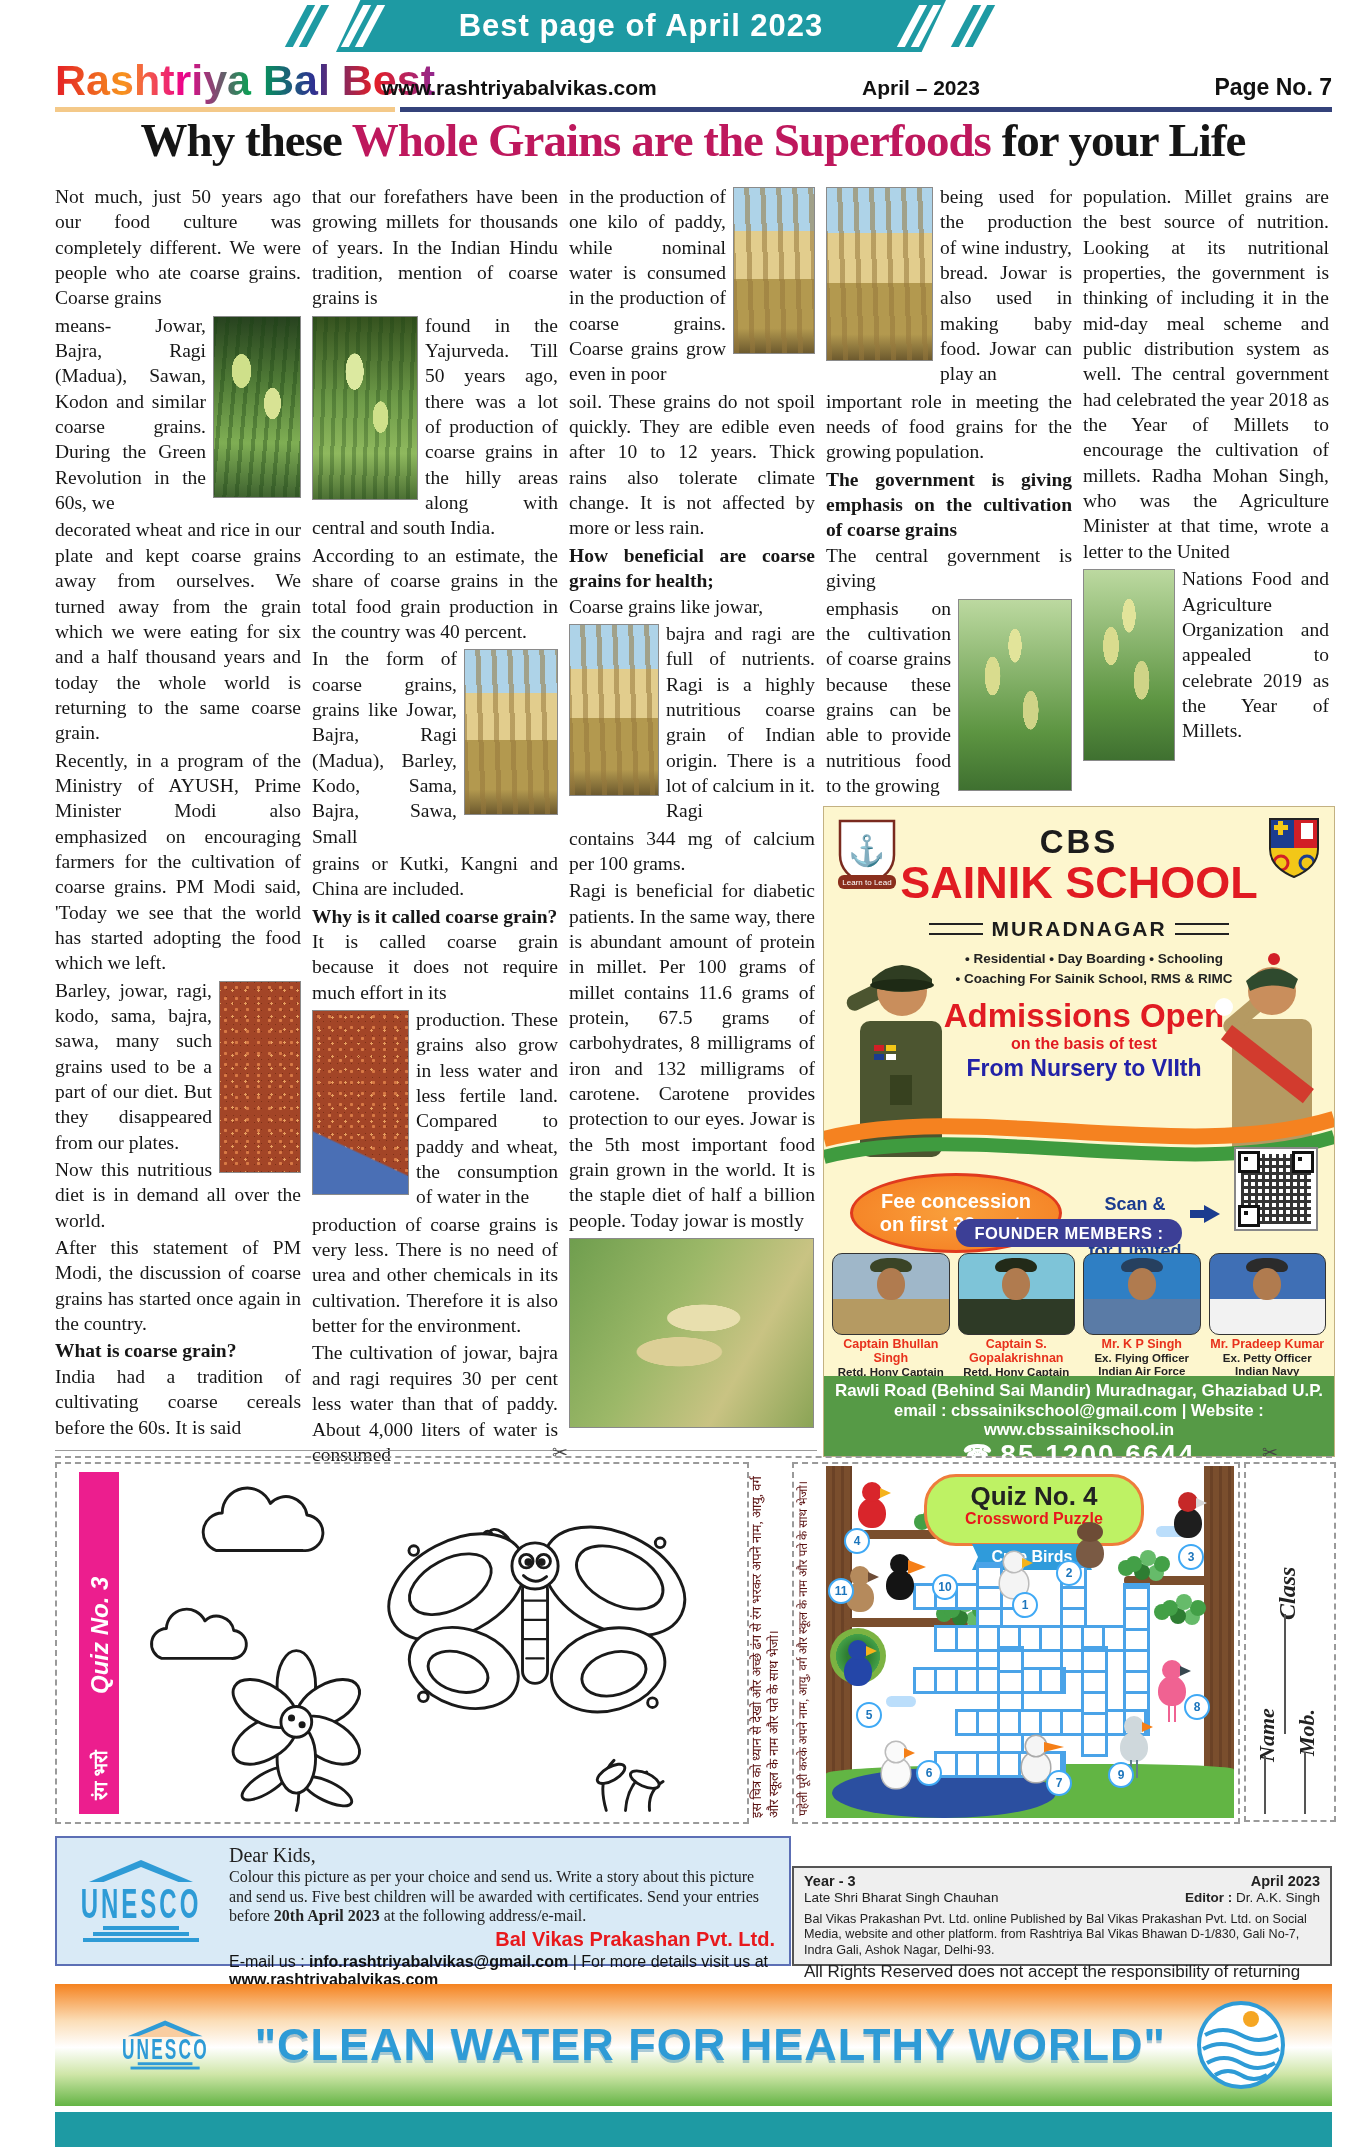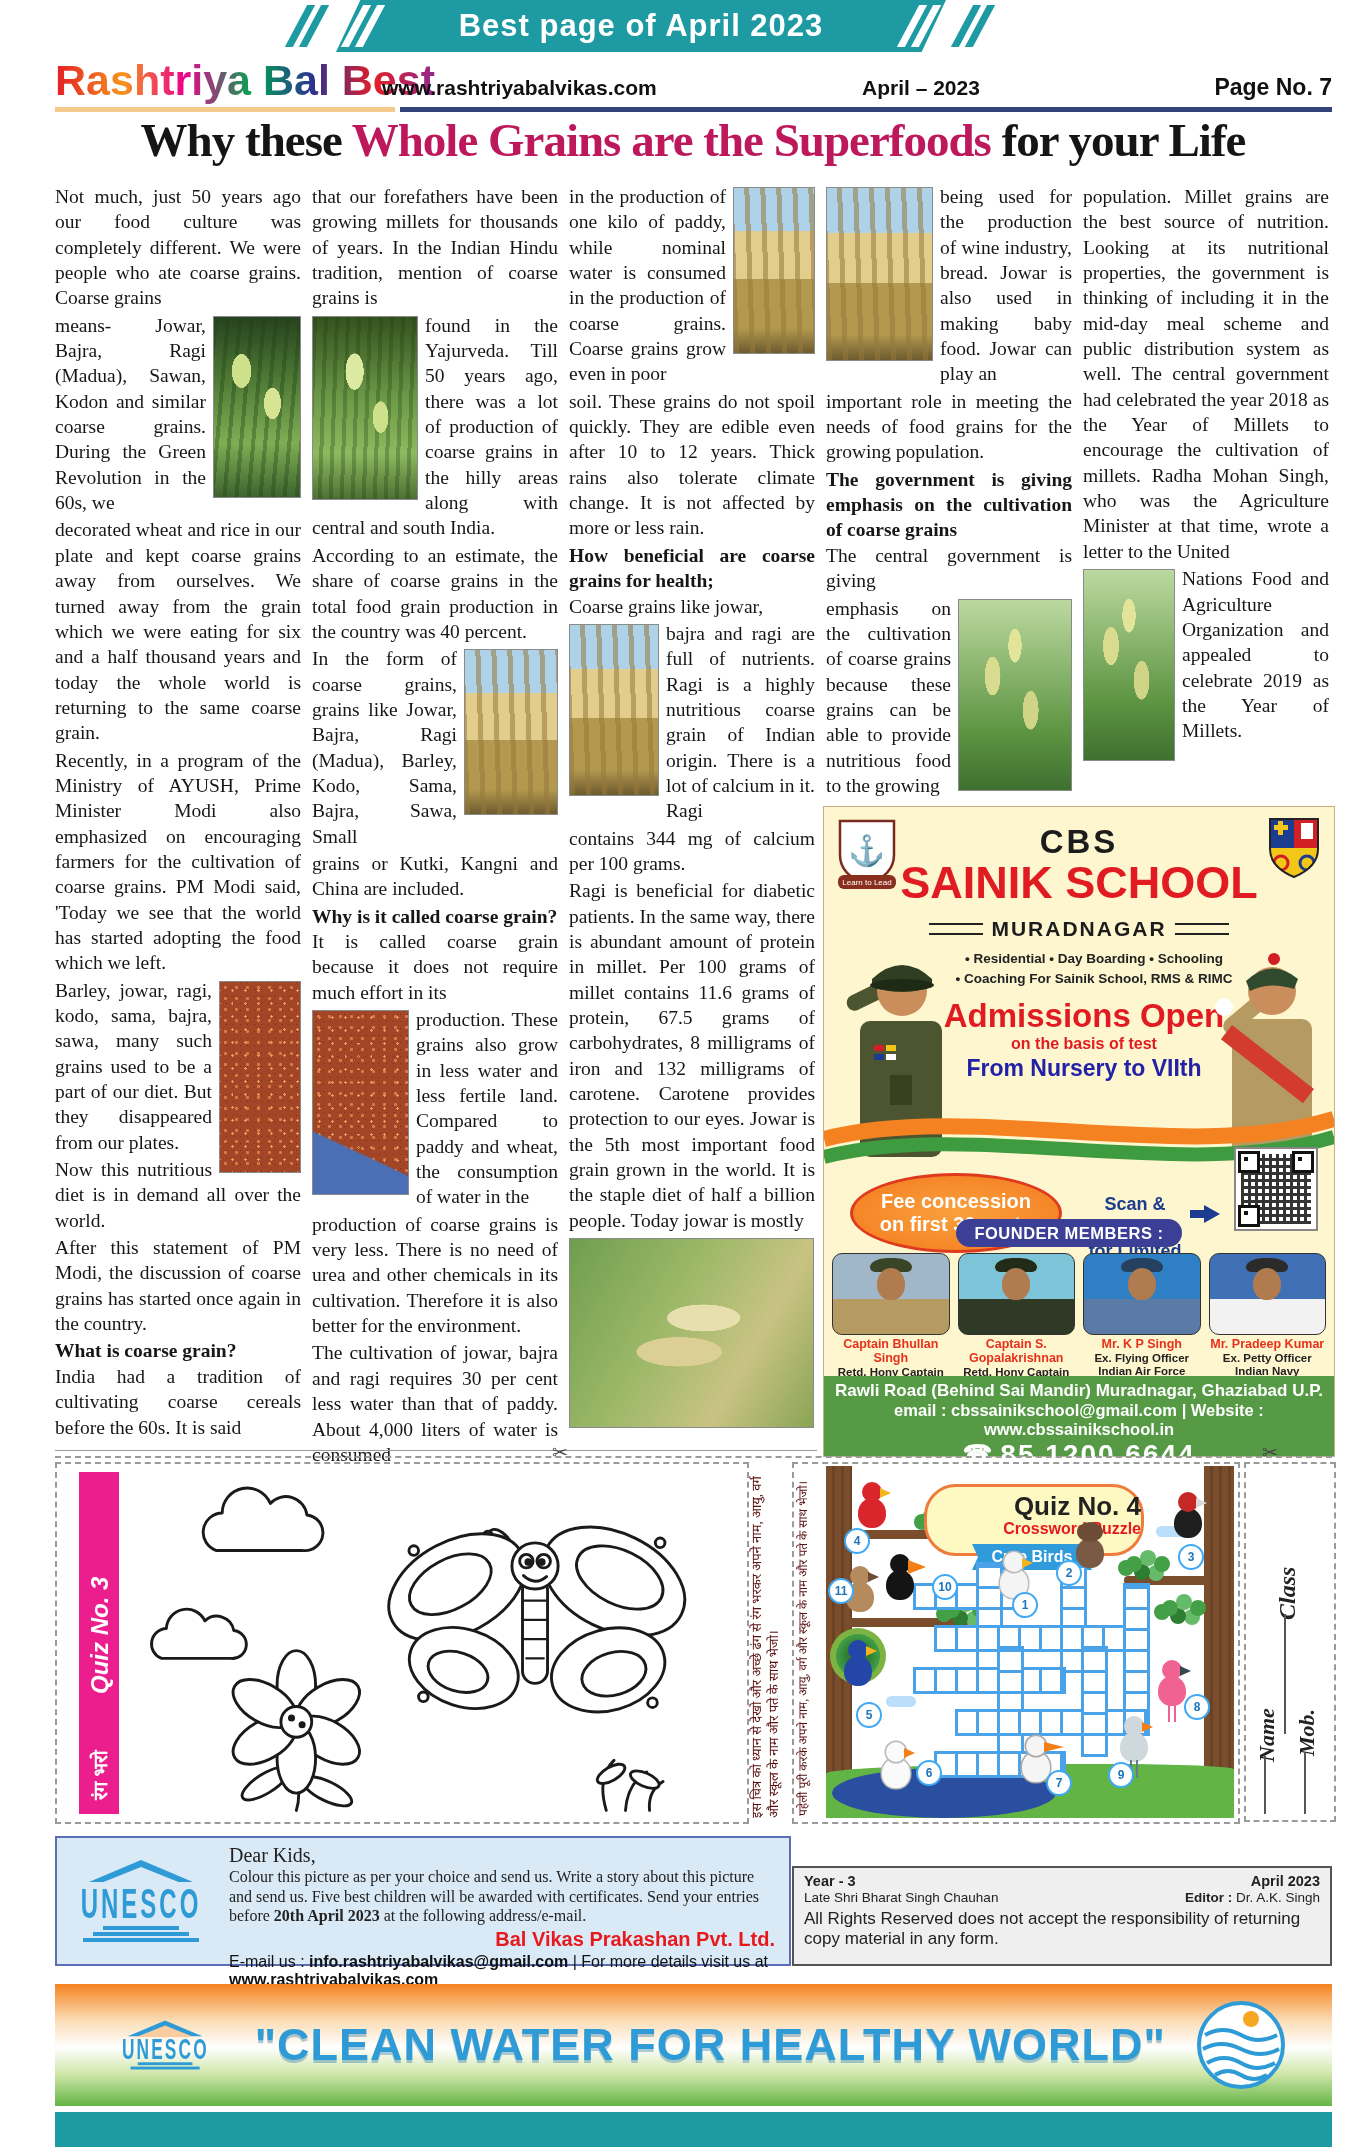--- a/index.html
+++ b/index.html
@@ -99,21 +99,21 @@
   .stripB{position:absolute;left:2px;top:2px;width:28px;height:350px;}
   .stripB .vtext{height:100%;font-family:"Liberation Serif",serif;font-size:12px;line-height:14px;color:#5a1010;}
   .scene{position:absolute;left:32px;top:2px;width:408px;height:352px;overflow:hidden;background:#fff;}
   .trunk{position:absolute;top:0;height:352px;background:repeating-linear-gradient(90deg,#7A4E2D 0 6px,#6B4226 6px 9px);}
   .branch{position:absolute;height:9px;background:#7A4E2D;border-radius:4px;}
   .leaves{position:absolute;width:16px;height:16px;border-radius:50%;background:#43A047;
     box-shadow:14px -6px 0 #66BB6A,28px 0 0 #43A047,8px 8px 0 #2E7D32,22px 9px 0 #66BB6A,-8px 4px 0 #43A047;}
   .ground{position:absolute;left:0;top:298px;width:408px;height:54px;background:#62B544;border-radius:60% 30% 0 0/18% 10% 0 0;}
   .pond{position:absolute;left:6px;top:302px;width:224px;height:50px;background:#2B4FA0;border-radius:50%;}
   .scloud{position:absolute;background:#BBDEFB;border-radius:12px;}
-  .bubble{position:absolute;left:98px;top:18px;width:214px;height:66px;background:#fef9c3;border:3px solid #EE7C3C;border-radius:32px;text-align:right;}
+  .bubble{position:absolute;left:98px;top:8px;width:214px;height:66px;background:#bef264;border:3px solid #EE7C3C;border-radius:32px;text-align:center;}
   .bubble .bt{font-size:26px;font-weight:bold;color:#222;line-height:1.1;margin-top:5px;}
   .bubble .bs{font-size:16px;font-weight:bold;color:#E8191C;line-height:1;}
   .cbribbon{position:absolute;left:146px;top:78px;width:120px;height:26px;background:#2F9BDB;color:#fff;font-weight:bold;font-size:16px;
     text-align:center;line-height:26px;clip-path:polygon(0 0,100% 0,95% 50%,100% 100%,0 100%,5% 50%);}
   .cwh,.cwv{position:absolute;background-color:#fff;border:3px solid #4aa3e8;}
   .cwh{height:21px;background-image:repeating-linear-gradient(90deg,transparent 0 18px,#4aa3e8 18px 21px);}
   .cwv{width:21px;background-image:repeating-linear-gradient(0deg,transparent 0 18px,#4aa3e8 18px 21px);}
   .badge{position:absolute;width:22px;height:22px;border-radius:50%;background:#fff;border:2px solid #3FA9F5;
     color:#1C75BC;font-weight:bold;font-size:12px;display:flex;align-items:center;justify-content:center;z-index:5;}
   .bird{position:absolute;width:36px;height:48px;z-index:4;}
@@ -565,20 +565,21 @@
 
 <div class="credits">
   <div class="r1">
     <span>Year - 3</span>
     <span>April 2023</span>
   </div>
   <div class="r2">
     <span>Late Shri Bharat Singh Chauhan</span>
     <span><b>Editor : </b><span>Dr. A.K. Singh</span></span>
   </div>
+  <div class="pubp">Bal Vikas Prakashan Pvt. Ltd. online Published by Bal Vikas Prakashan Pvt. Ltd. on Social Media, website and other platform. from Rashtriya Bal Vikas Bhawan D-1/830, Gali No-7, Indra Gali, Ashok Nagar, Delhi-93.</div>
   <div class="rts">All Rights Reserved does not accept the responsibility of returning copy material in any form.</div>
 </div>
 
 <div class="footer">
   <div class="ftemple">
     <div class="roof">
         <i style="border-bottom-color:#F9CDA0"></i>
       </div>
     <div class="uword">UNESCO</div>
     <div class="ubase" style="width:76px"></div>

